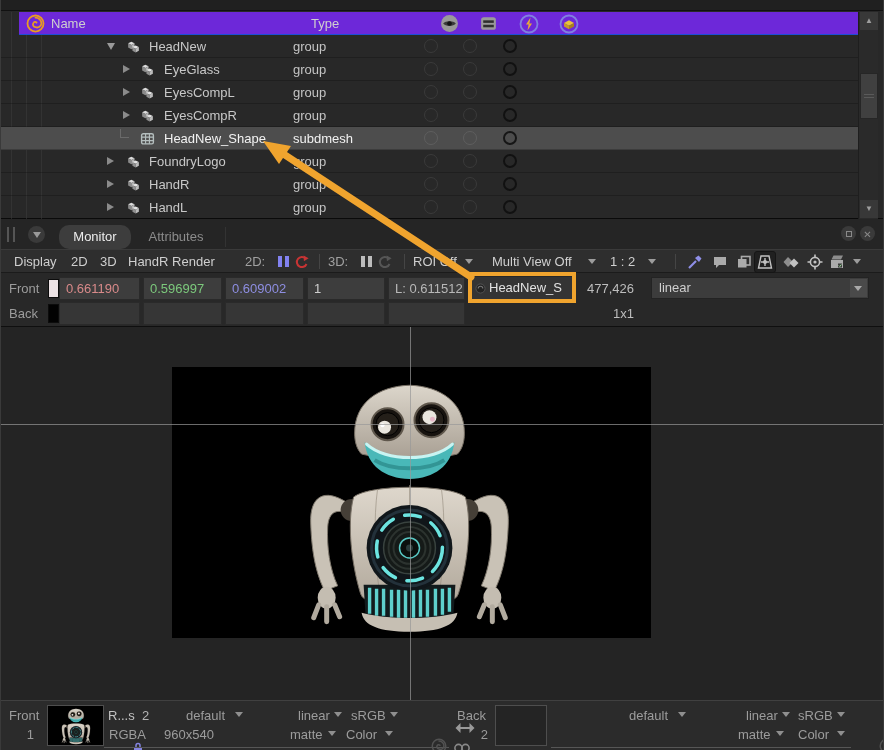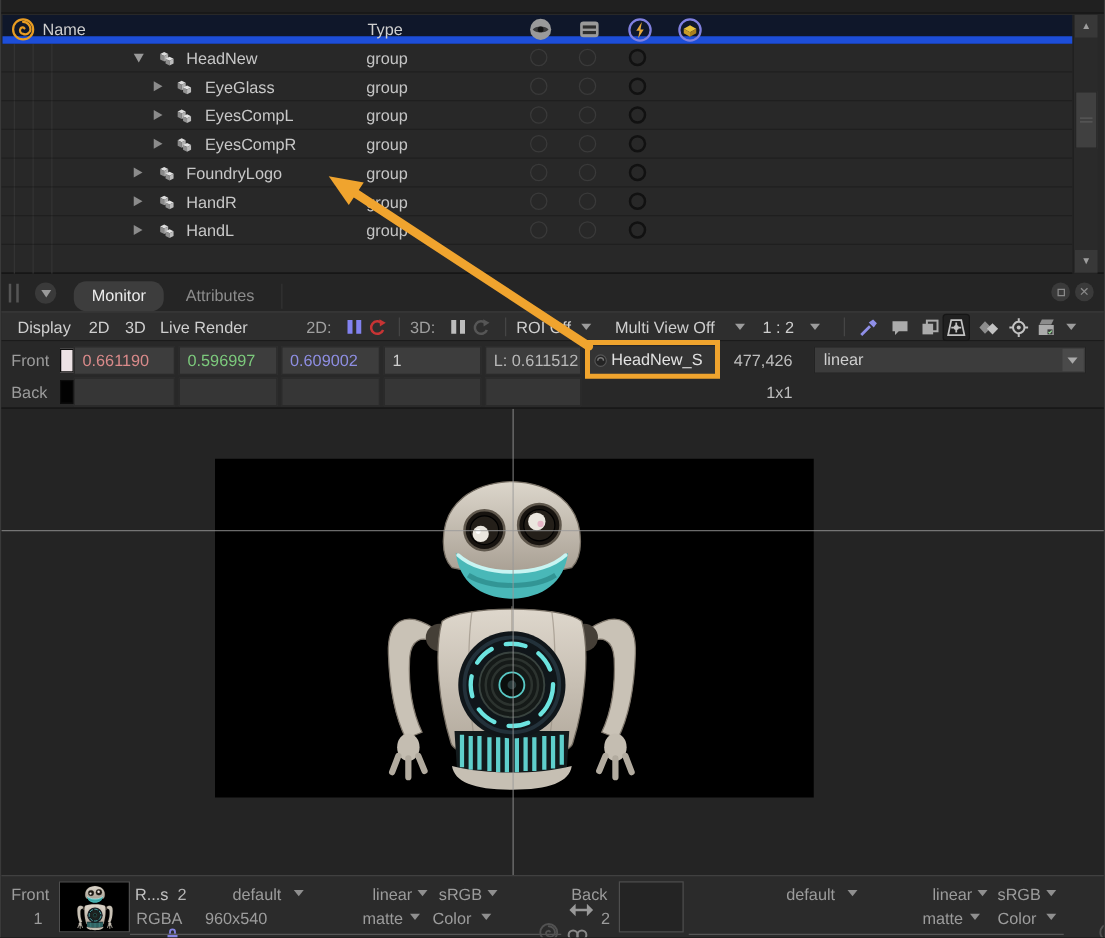--- a/index.html
+++ b/index.html
@@ -9,21 +9,21 @@
     background:#262626; font-family:"Liberation Sans", sans-serif;
     font-size:13px; color:#c8c8c8; border-left:1px solid #3a3a3a; border-right:1px solid #3a3a3a;
   }
   .abs { position:absolute; }
 
   
   .topstrip { left:0; top:0; width:884px; height:11px; background:#202020; border-bottom:1px solid #111; }
 
   
   .tree { left:0; top:11px; width:884px; height:208px; background:#282828; border-bottom:1px solid #0d0d0d; }
-  .tree-header { position:absolute; left:1px; top:1px; width:857px; height:23px; background:#0f172a; border-bottom:6px solid #1d4ed8; }
+  .tree-header { position:absolute; left:18px; top:1px; width:857px; height:23px; background:#6d28d9; border-bottom:1px solid #1d4ed8; }
   .tree-header .logo { position:absolute; left:7px; top:2px; }
   .name-h { position:absolute; left:32px; top:4px; color:#cfcfcf; }
   .type-h { position:absolute; left:292px; top:4px; color:#cfcfcf; }
   .col-ic { position:absolute; top:2px; width:19px; height:19px; }
   .guide { position:absolute; top:1px; width:1px; height:207px; background:#333; }
   .rows { position:absolute; left:0; top:24px; width:857px; }
   .trow { position:relative; height:23px; border-bottom:1px solid rgba(0,0,0,.22); }
   .trow.sel { background:#4d4d4d; }
   .trow .lbl { position:absolute; top:4px; color:#c8c8c8; }
   .trow.sel .lbl, .trow.sel .typ { color:#f2f2f2; }
@@ -267,20 +267,34 @@
         <span class="ticon"><svg viewBox="0 0 14 14" width="15" height="15">
               <use href="#cubesg"></use>
             </svg></span>
         <span class="lbl">EyesCompR</span>
         <span class="typ">group</span>
         <span class="circ c1"></span>
           <span class="circ c2"></span>
           <span class="circ dark c3"></span>
       </div>
 
+      <div class="trow d2 sel">
+        <span class="conn" style="left:119px"></span>
+        <span class="ticon">
+          <svg viewBox="0 0 14 14" width="15" height="15">
+              <rect x="1.5" y="2.5" width="11" height="9.5" rx="1.5" fill="none" stroke="#b4bebe" stroke-width="1.3"></rect>
+              <path d="M5.2,2.5 V12 M8.8,2.5 V12 M1.5,5.7 H12.5 M1.5,8.9 H12.5" stroke="#b4bebe" stroke-width="1.1" fill="none"></path>
+            </svg>
+        </span>
+        <span class="lbl">HeadNew_Shape</span>
+        <span class="typ">subdmesh</span>
+        <span class="circ c1"></span>
+          <span class="circ c2"></span>
+          <span class="circ dark c3"></span>
+      </div>
 
       <div class="trow d1">
         <span class="tri tri-r"></span>
         <span class="ticon"><svg viewBox="0 0 14 14" width="15" height="15">
               <use href="#cubesg"></use>
             </svg></span>
         <span class="lbl">FoundryLogo</span>
         <span class="typ">group</span>
         <span class="circ c1"></span>
           <span class="circ c2"></span>
@@ -335,21 +349,21 @@
       </span>
     <span class="round-btn" style="left:859px; top:7px; width:15px; height:15px">
         <span class="x-glyph">✕</span>
       </span>
   </div>
 
   <div class="abs vtoolbar">
     <span class="t" style="left:13px">Display</span>
     <span class="t" style="left:70px">2D</span>
     <span class="t" style="left:99px">3D</span>
-    <span class="t" style="left:127px">Live Render</span>
+    <span class="t" style="left:127px">HandR Render</span>
 
     <span class="t dim" style="left:244px">2D:</span>
     <span class="pbars blue" style="left:277px">
         <i></i>
         <i></i>
       </span>
     <span class="tbico" style="left:294px; top:5px; color:#c73434"><svg viewBox="0 0 14 14" width="14" height="14">
           <use href="#refreshg"></use>
         </svg></span>
     <span class="tsep" style="left:318px"></span>

